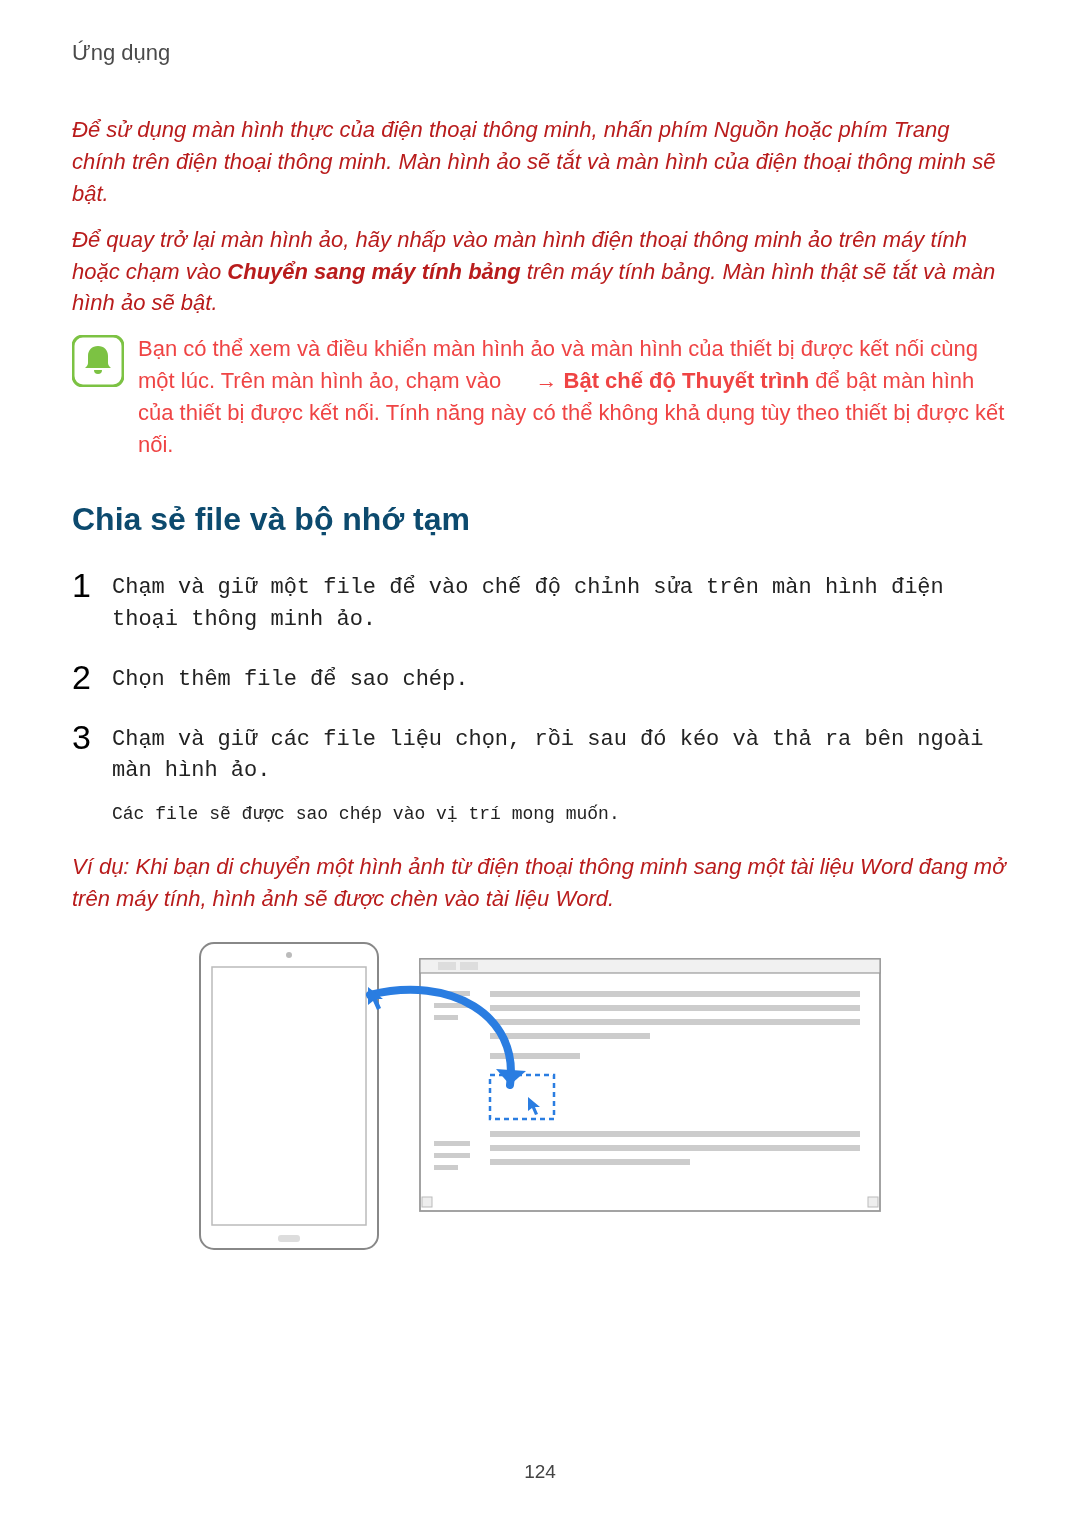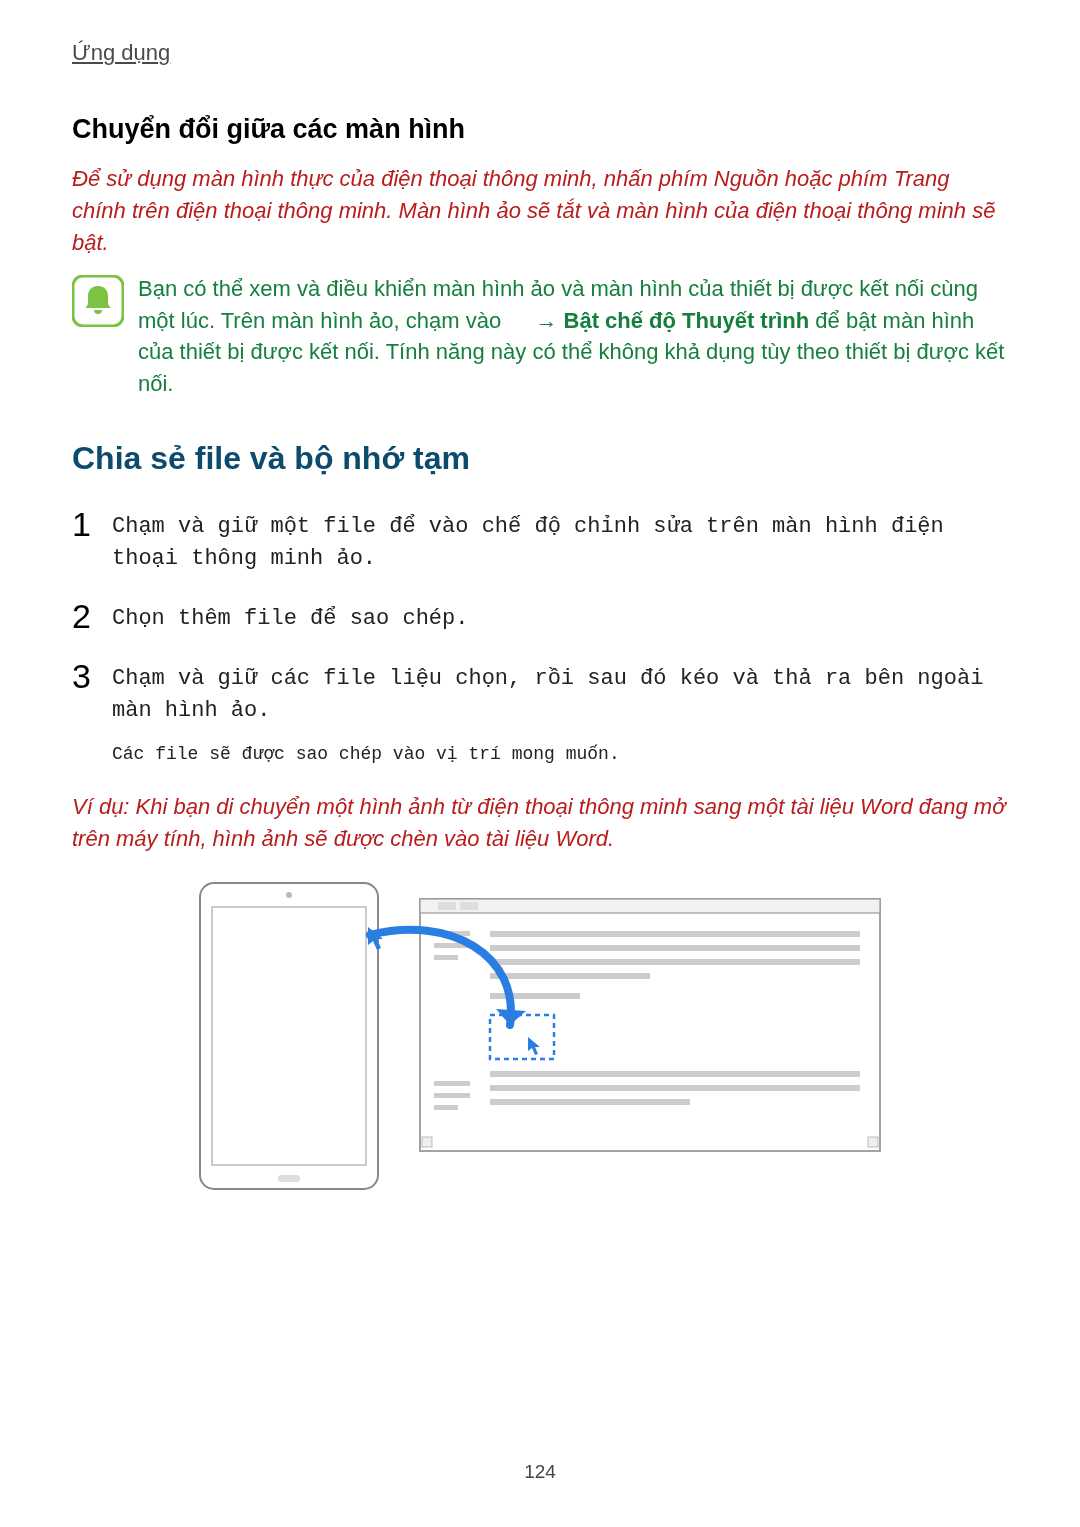--- a/index.html
+++ b/index.html
@@ -11,21 +11,20 @@
     color: #222;
     position: relative;
   }
   .page {
     padding: 40px 72px 0 72px;
   }
   .header {
     font-size: 22px;
     color: #4a4a4a;
     margin-bottom: 48px;
-    text-decoration: underline;
   }
   .h3 {
     font-size: 27px;
     font-weight: bold;
     color: #000;
     margin-bottom: 18px;
   }
   .para {
     font-size: 22px;
     line-height: 1.45;
@@ -43,21 +42,21 @@
   .note-icon {
     flex: 0 0 52px;
     height: 52px;
     margin-right: 14px;
     margin-top: 2px;
   }
   .note-icon svg { width: 52px; height: 52px; }
   .note-text {
     font-size: 22px;
     line-height: 1.45;
-    color: #15803d;
+    color: #ef4444;
   }
   .h2 {
     font-size: 32px;
     font-weight: bold;
     color: #0c4a6e;
     margin-top: 24px;
     margin-bottom: 30px;
   }
   .steps { margin-bottom: 16px; }
   .step {
@@ -100,22 +99,24 @@
     font-size: 19px;
     color: #444;
   }
 </style>
 </head>
 <body>
 
 <div class="page">
   <div class="header">Ứng dụng</div>
 
-  <div class="h3">Chuyển đổi giữa các màn hình</div>
   <p class="para">Để sử dụng màn hình thực của điện thoại thông minh, nhấn phím Nguồn hoặc phím Trang chính trên điện thoại thông minh. Màn hình ảo sẽ tắt và màn hình của điện thoại thông minh sẽ bật.</p>
+  <p class="para">
+    <span>Để quay trở lại màn hình ảo, hãy nhấp vào màn hình điện thoại thông minh ảo trên máy tính hoặc chạm vào </span><span class="bold">Chuyển sang máy tính bảng</span><span> trên máy tính bảng. Màn hình thật sẽ tắt và màn hình ảo sẽ bật.</span>
+  </p>
 
   <div class="note-block">
     <div class="note-icon">
       <svg viewBox="0 0 52 52">
         <rect x="1" y="1" width="50" height="50" rx="10" ry="10" fill="#fff" stroke="#7cc243" stroke-width="3"></rect>
         <path d="M26 11 c-6 0 -10 4 -10 10 v7 c0 2 -1 3 -3 5 h26 c-2 -2 -3 -3 -3 -5 v-7 c0 -6 -4 -10 -10 -10 z" fill="#7cc243"></path>
         <path d="M22 35 a4 4 0 0 0 8 0 z" fill="#7cc243"></path>
       </svg>
     </div>
     <div class="note-text">

